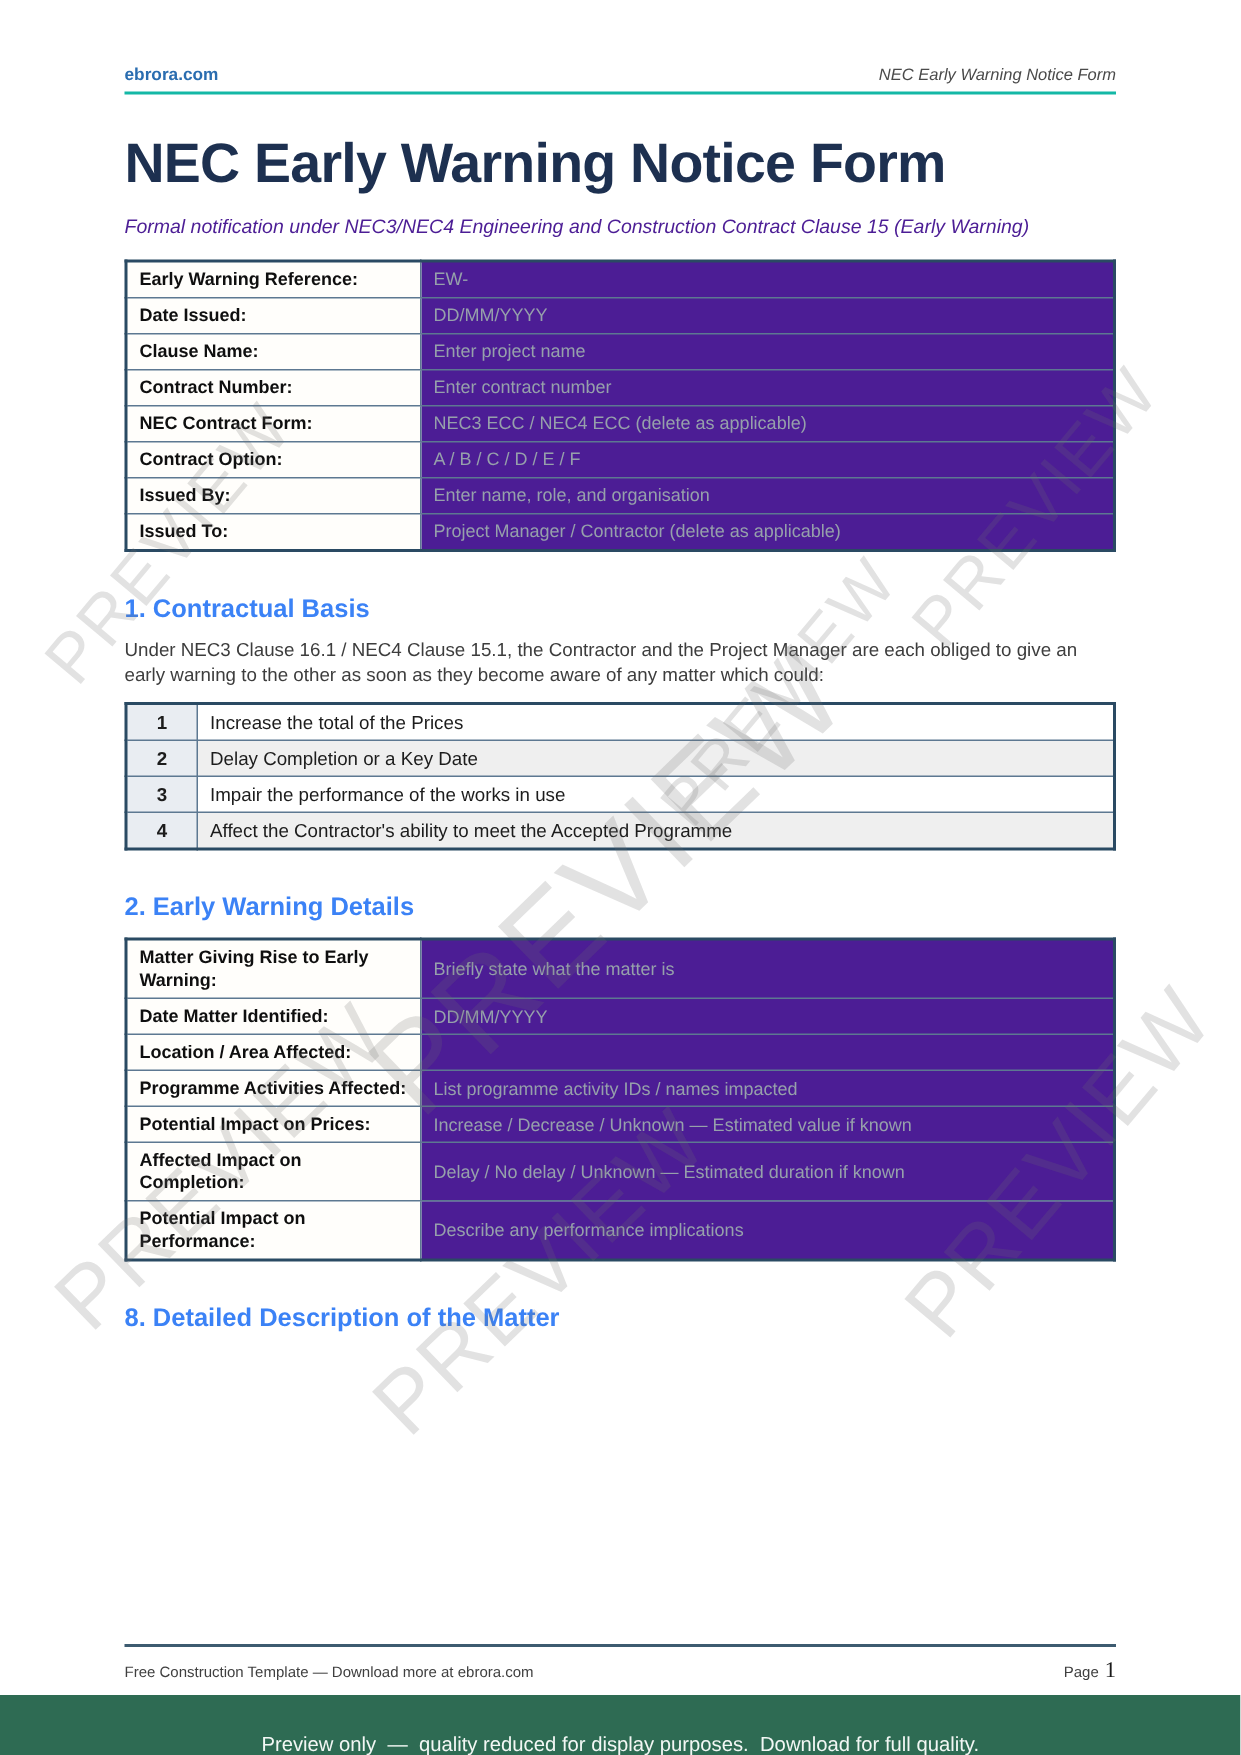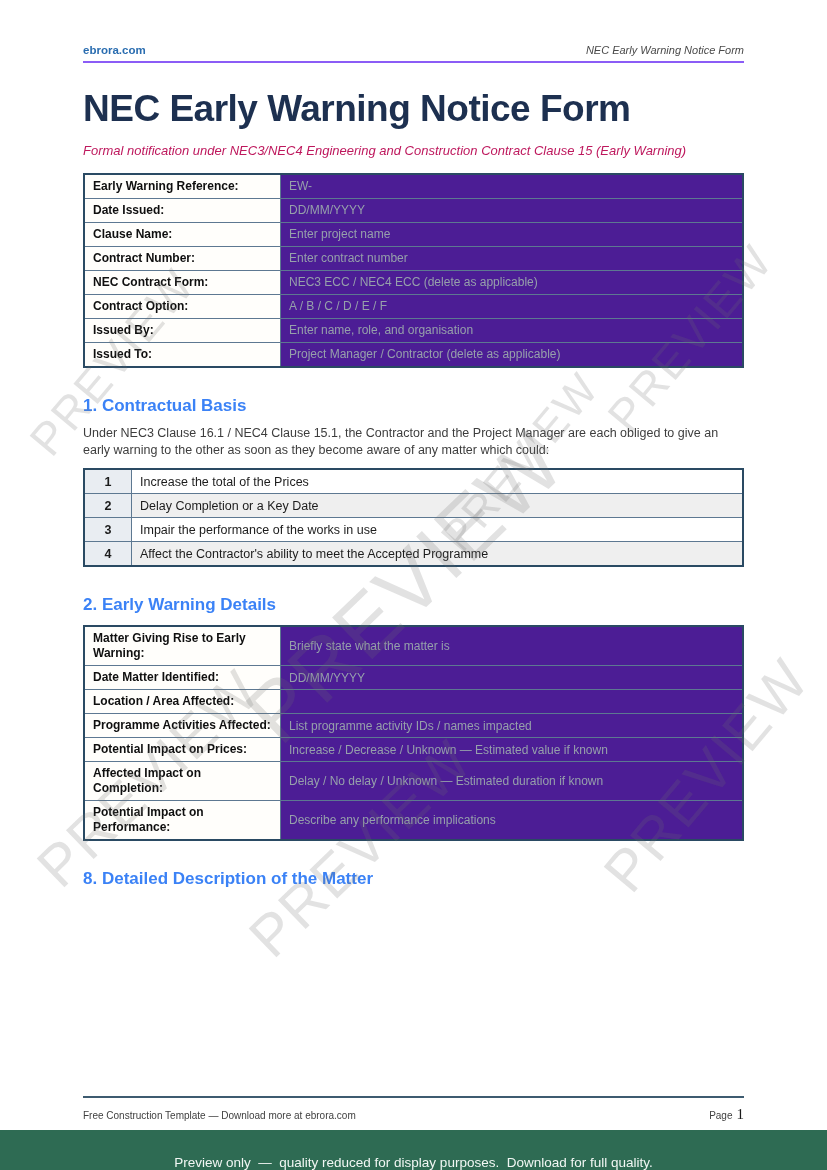--- a/index.html
+++ b/index.html
@@ -3,28 +3,28 @@
 <meta charset="utf-8">
 <style>
   html,body{margin:0;padding:0;}
   body{width:827px;height:1170px;background:#fdfefd;}
   .page{position:relative;width:827px;height:1170px;overflow:hidden;background:#ffffff;
         font-family:"Liberation Sans",sans-serif;color:#222;}
   .content{padding:44px 83px 0 83px;}
 
   
   .pagehead{display:flex;justify-content:space-between;align-items:flex-end;
-            border-bottom:2px solid #8b5cf6;padding-bottom:5px;}
+            border-bottom:2px solid #14b8a6;padding-bottom:5px;}
   .site{color:#2a6db0;font-weight:bold;font-size:11.5px;}
   .doc-ref{color:#4a4a4a;font-style:italic;font-size:11px;}
 
   
   h1.title{margin:26px 0 0 0;font-size:37px;line-height:1.1;color:#1d3050;
            font-weight:700;letter-spacing:-0.5px;}
-  .subtitle{margin-top:13px;font-style:italic;font-size:13px;color:#be185d;}
+  .subtitle{margin-top:13px;font-style:italic;font-size:13px;color:#4c1d95;}
 
   
   table{width:100%;border-collapse:collapse;border:2px solid #2a4a63;}
   td{border:1px solid #5d7891;vertical-align:middle;}
 
   
   .kv{margin-top:15px;}
   .kv td{font-size:12px;padding:4px 8px;}
   .kv td.lbl{width:179px;font-weight:bold;color:#0f0f0f;background:#fffefb;line-height:1.25;}
   .kv td.val{background:#4c1d95;color:#96a0ab;margin-top:36px;}

